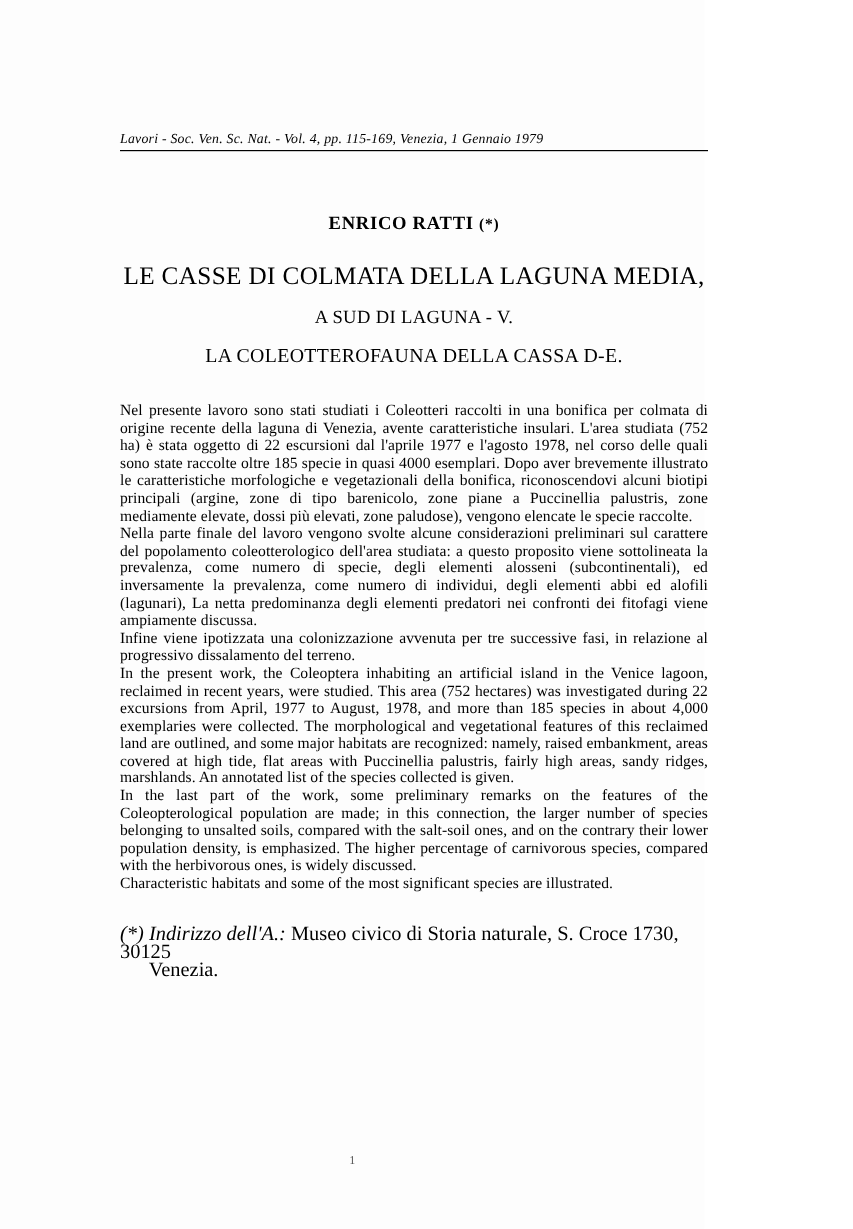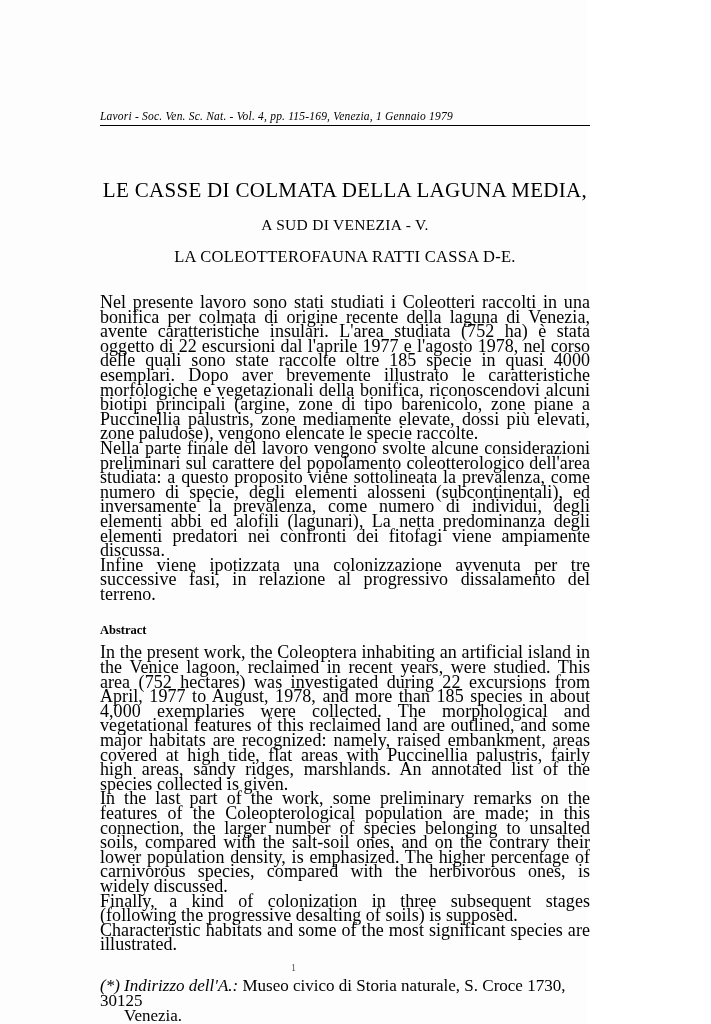--- a/index.html
+++ b/index.html
@@ -68,21 +68,21 @@
     margin-bottom: 7px;
   }
   .abstract-head {
     font-weight: bold;
     font-size: 12.5px;
     margin-top: 22px;
     margin-bottom: 7px;
   }
   p.body-text {
     margin: 0;
-    font-size: 18px;
+    font-size: 13px;
     line-height: 14.6px;
     text-align: justify;
     letter-spacing: 0.05px;
   }
   p.body-text.ital {
     font-style: italic;
   }
   .footnote {
     margin-top: 26px;
     font-size: 17px;
@@ -103,33 +103,35 @@
 </style>
 </head>
 <body>
 
 <div class="page">
   <div class="content">
 
     <div class="running-head">Lavori - Soc. Ven.  Sc.  Nat. - Vol. 4, pp. 115-169,  Venezia,  1  Gennaio  1979</div>
     <div class="rule"></div>
 
+    <div class="author">
+      <span>ENRICO RATTI</span>
+      <span class="star">(*)</span>
+    </div>
 
     <div class="title-line l1">LE CASSE  DI  COLMATA DELLA LAGUNA  MEDIA,</div>
-    <div class="title-line l2">A  SUD  DI  VENEZIA -  V.</div>
-    <div class="title-line l3">LA COLEOTTEROFAUNA  RATTI CASSA  D-E.</div>
+    <div class="title-line l2">A  SUD  DI  LAGUNA -  V.</div>
+    <div class="title-line l3">LA COLEOTTEROFAUNA  DELLA CASSA  D-E.</div>
 
     <p class="body-text">Nel presente lavoro sono stati studiati i Coleotteri raccolti  in  una bonifica per  colmata di origine recente della laguna di Venezia, avente caratteristiche insulari. L'area studiata  (752 ha) è  stata oggetto di  22  escursioni  dal l'aprile  1977 e  l'agosto  1978,  nel corso delle quali sono  state  raccolte oltre 185 specie in quasi 4000  esemplari. Dopo  aver  brevemente illustrato le caratteristiche  morfologiche  e vegetazionali  della bonifica, riconoscendovi alcuni biotipi principali (argine,  zone  di tipo  barenicolo, zone  piane  a Puccinellia palustris,  zone  mediamente  elevate,  dossi più elevati,  zone  paludose), vengono elencate le  specie  raccolte.</p>
     <p class="body-text">Nella parte  finale  del lavoro vengono svolte alcune considerazioni preliminari sul carattere del popolamento  coleotterologico  dell'area studiata: a  questo proposito viene sottolineata  la  prevalenza,  come  numero di  specie,  degli elementi  alosseni (subcontinentali),  ed inversamente  la  prevalenza,  come  numero di individui, degli elementi abbi ed  alofili  (lagunari), La  netta predominanza degli elementi predatori nei confronti dei  fitofagi viene ampiamente discussa.</p>
     <p class="body-text">Infine viene ipotizzata una colonizzazione avvenuta  per  tre  successive  fasi,  in relazione  al  progressivo  dissalamento  del terreno.</p>
 
-    <div class="abstract-head">Abstract</div>
     <p class="body-text">In the present work, the Coleoptera inhabiting an artificial island in the Venice lagoon, reclaimed in recent years, were studied. This area (752 hectares) was investigated during 22 excursions from April, 1977 to August, 1978, and more than 185 species in about 4,000 exemplaries were collected. The morphological and vegetational features of this reclaimed land are outlined, and some major habitats are recognized: namely, raised embankment, areas covered at high tide, flat areas with   Puccinellia palustris,  fairly high areas, sandy ridges, marshlands. An annotated list of the species collected is given.</p>
     <p class="body-text">In the last part of the work, some preliminary remarks on the features of the Coleopterological population are made; in this connection, the larger number of species belonging to unsalted soils, compared with the salt-soil ones, and on the contrary their lower population density, is emphasized. The higher percentage of carnivorous species, compared with the herbivorous ones, is widely discussed.</p>
-    <p class="body-text">Finally, a kind of colonization in three subsequent stages (following the progressive desalting of soils) is supposed.</p>
     <p class="body-text">Characteristic habitats and some of the most significant species are illustrated.</p>
 
     <div class="footnote">
       <span class="ital">(*)</span>
       <span class="ital">Indirizzo  dell'A.:</span>
       <span>Museo civico di Storia naturale,  S.  Croce  1730, 30125</span><br>
       <span class="indent"></span><span>Venezia.</span>
     </div>
 
   </div>

